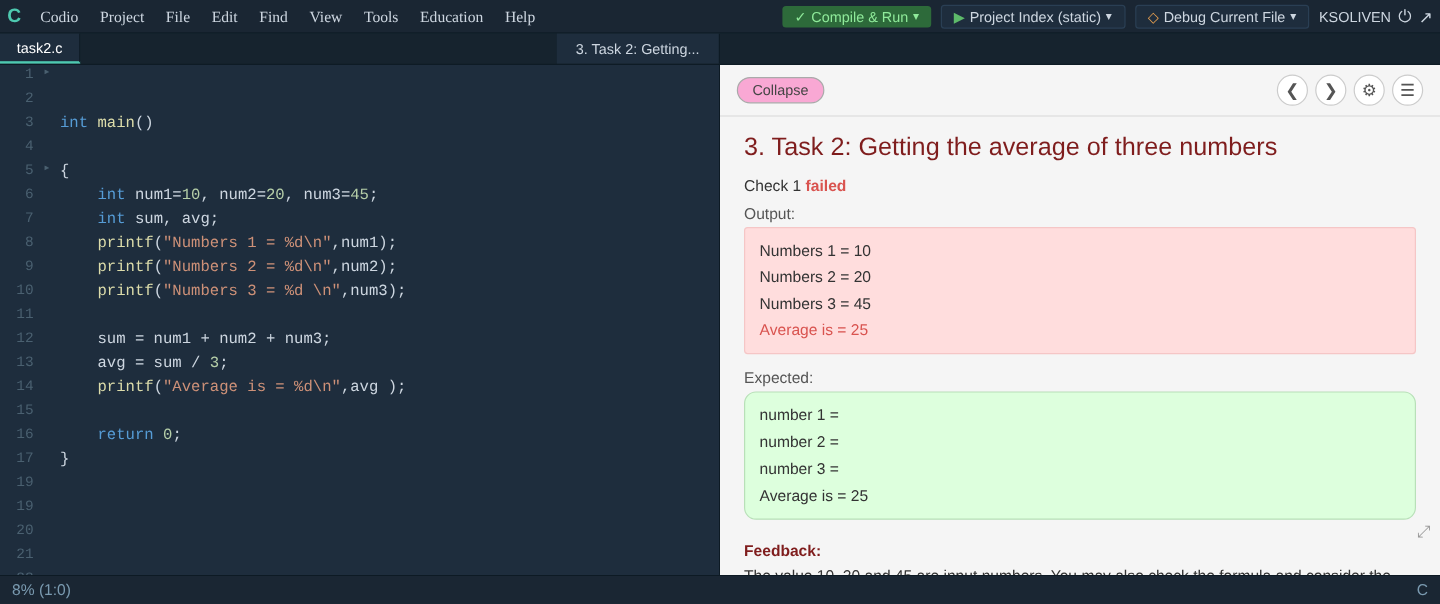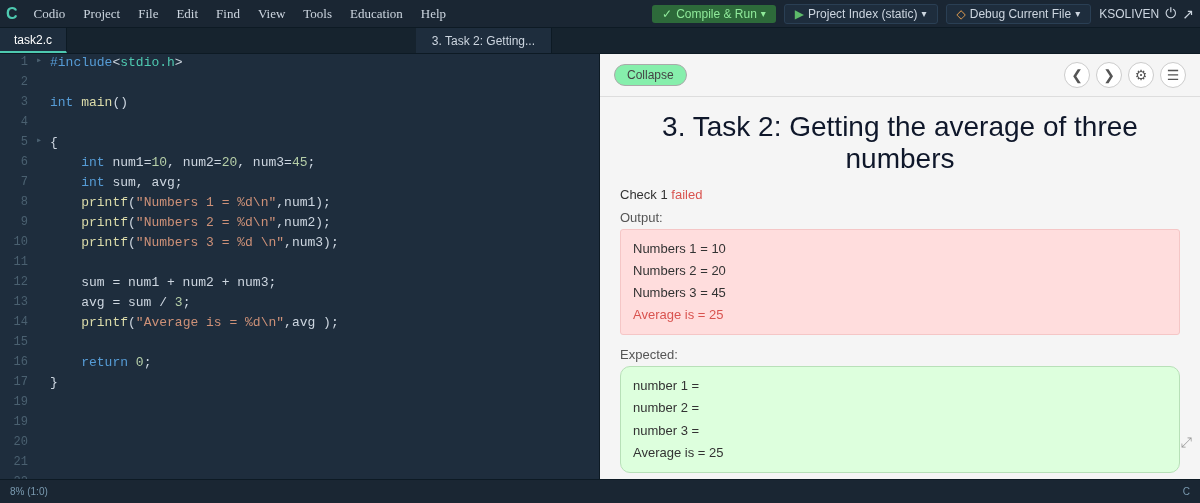--- a/index.html
+++ b/index.html
@@ -35,21 +35,21 @@
     .debug-btn {
       display: flex; align-items: center; gap: 4px;
       background: #1e2d3d; border: 1px solid #2a3f54;
       color: #cdd6e0; padding: 2px 10px; border-radius: 3px; cursor: pointer; font-size: 12px;
     }
     .user-section { display: flex; align-items: center; gap: 6px; color: #cdd6e0; font-size: 12px; }
 
     
     #tab-bar {
       display: flex; align-items: stretch; height: 26px;
-      background: #16232e; border-bottom: 1px solid #0d1a24; gap: 48px;
+      background: #16232e; border-bottom: 1px solid #0d1a24;
     }
     .tab {
       display: flex; align-items: center; padding: 0 14px;
       color: #9ab; font-size: 12px; cursor: pointer; border-right: 1px solid #0d1a24;
     }
     .tab.active { background: #1e2d3d; color: #fff; border-bottom: 2px solid #4ec9b0; }
 
     
     .right-panel-tab {
       background: #1e2d3d; color: #cdd6e0; padding: 0 16px;
@@ -95,33 +95,33 @@
       flex: 1; background: #f5f5f5; color: #333;
       overflow-y: auto; font-size: 13px;
     }
 
     .right-panel-header {
       display: flex; align-items: center; justify-content: space-between;
       padding: 8px 14px; background: #f5f5f5; border-bottom: 1px solid #ddd;
     }
     .collapse-btn {
       border: 1px solid #aaa; border-radius: 12px; padding: 3px 12px;
-      background: #86efac; cursor: pointer; font-size: 12px; color: #444;
+      background: #f9a8d4; cursor: pointer; font-size: 12px; color: #444;
     }
     .panel-icons { display: flex; gap: 6px; align-items: center; }
     .panel-icon-btn {
       width: 26px; height: 26px; border: 1px solid #ccc; border-radius: 50%;
       background: #fff; cursor: pointer; display: flex; align-items: center;
       justify-content: center; font-size: 14px; color: #555;
     }
 
-    .task-title { font-size: 28px; color: #0f172a; padding: 14px 20px 8px 20px; font-weight: 400; text-align: center; }
+    .task-title { font-size: 21px; color: #7f1d1d; padding: 14px 20px 8px 20px; font-weight: 400; }
 
     .check-label { padding: 4px 20px; font-size: 13px; color: #333; }
-    .check-failed { color: #d9534f; font-weight: normal; }
+    .check-failed { color: #d9534f; font-weight: bold; }
 
     .output-section { padding: 4px 20px; }
     .output-label { font-size: 13px; color: #555; margin-bottom: 2px; }
 
     .output-box {
       background: #fdd; border: 1px solid #f5c6c6;
       padding: 8px 12px; border-radius: 3px; margin: 4px 0;
       font-size: 13px; line-height: 1.7;
     }
     .output-box .fail-line { color: #d9534f; }
@@ -132,21 +132,21 @@
       font-size: 13px; line-height: 1.7;
     }
 
     .feedback-section { padding: 8px 20px; font-size: 13px; color: #333; line-height: 1.6; }
     .feedback-label { font-weight: bold; color: #7f1d1d; }
 
     
     #status-bar {
       height: 24px; background: #1a2633; border-top: 1px solid #0d1a24;
       display: flex; align-items: center; padding: 0 10px;
-      color: #7a9ab0; font-size: 10px;
+      color: #7a9ab0; font-size: 13px;
     }
     .status-lang { margin-left: auto; }
 
     
     .expand-icon {
       position: absolute; bottom: 28px; right: 8px;
       color: #999; font-size: 14px; cursor: pointer;
     }
 
     #right-panel::-webkit-scrollbar { width: 6px; }
@@ -203,21 +203,20 @@
   <div style="width:600px; background:#16232e;"></div>
 </div>
 
 <div id="main">
 
   <div id="editor">
 
     <div class="code-line">
       <span class="line-num">1</span>
       <span class="line-arrow">▸</span>
-      <span class="code-content"><span class="kw-blue">#include</span>&lt;<span class="kw-green">stdio.h</span>&gt;</span>
     </div>
 
     <div class="code-line">
       <span class="line-num">2</span>
       <span class="line-arrow"></span>
       <span class="code-content"></span>
     </div>
 
     <div class="code-line">
       <span class="line-num">3</span>

